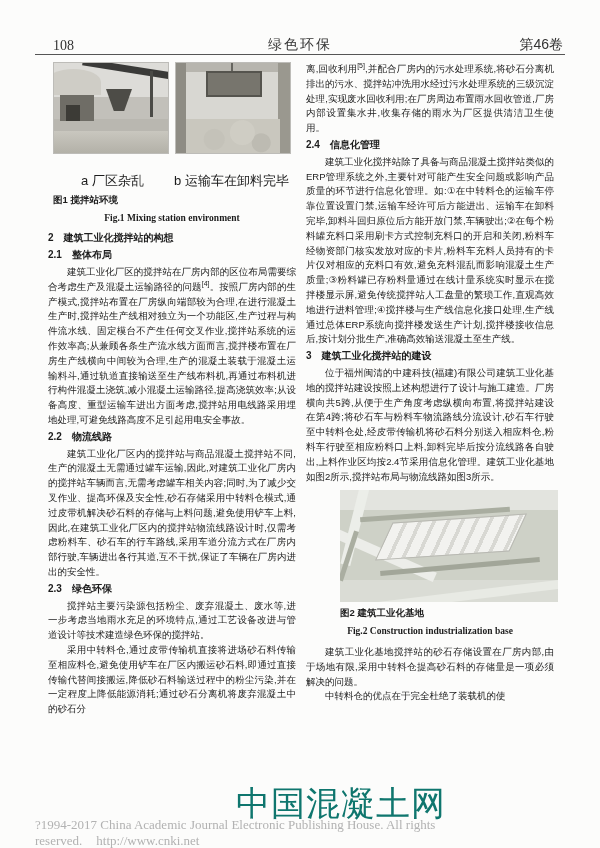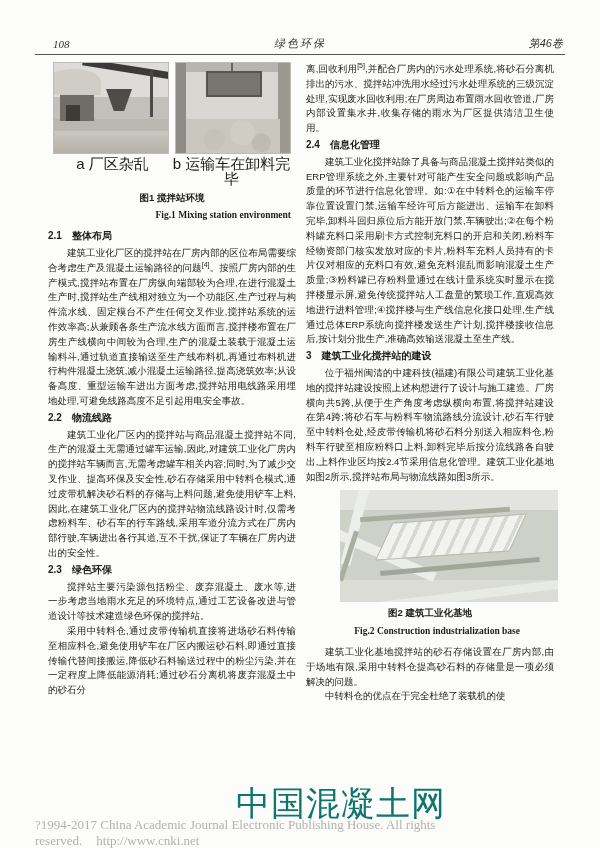--- a/index.html
+++ b/index.html
@@ -2,21 +2,21 @@
 <html><head>
 <meta charset="utf-8">
 <style>
   html,body{margin:0;padding:0;background:#e9e9e9;}
   .page{
     position:relative;width:600px;height:848px;background:#fcfcfb;
     font-family:"Liberation Sans","DejaVu Sans",sans-serif;color:#1c1c1c;
     overflow:hidden;margin:0 auto;
   }
   
-  .header{position:absolute;top:36px;left:35px;width:530px;height:16px;font-size:11px;color:#333;font-style:italic;}
+  .header{position:absolute;top:36px;left:35px;width:530px;height:16px;font-size:14px;color:#333;}
   .header .pageno{position:absolute;left:18px;top:2px;font-family:"Liberation Serif",serif;}
   .header .journal{position:absolute;left:0;right:0;text-align:center;top:0;letter-spacing:2px;}
   .header .volume{position:absolute;right:2px;top:0;}
   .header-rule{position:absolute;top:54px;left:35px;width:530px;height:1px;background:#555;}
   
   .col{position:absolute;top:62px;width:248px;font-size:9.5px;line-height:14.8px;text-align:justify;}
   .col-left{left:48px;}
   .col-right{left:306px;}
   p{margin:0;text-indent:2em;}
   p.noindent{text-indent:0;}
@@ -40,24 +40,24 @@
   .photo-b{background:linear-gradient(#b7b5ae 0 10%, #d8d7d2 10% 100%);}
   .pb-wall-l{position:absolute;left:0;top:0;width:10px;height:100%;background:#8e8c84;}
   .pb-wall-r{position:absolute;right:0;top:0;width:12px;height:100%;background:#9a988f;}
   .pb-rig{position:absolute;left:30px;top:8px;width:52px;height:22px;background:#77756d;border:2px solid #55544e;}
   .pb-cable{position:absolute;left:55px;top:0;width:2px;height:10px;background:#66655f;}
   .pb-pile{position:absolute;left:10px;bottom:0;width:94px;height:34px;background:
      radial-gradient(circle at 30% 60%, #c4c2b9 0 10px, transparent 11px),
      radial-gradient(circle at 60% 40%, #cfcdc4 0 12px, transparent 13px),
      radial-gradient(circle at 80% 70%, #bdbbb2 0 9px, transparent 10px),
      #c9c7be;}
-  .photo-label-row{display:flex;margin-top:3px;font-size:15px;}
+  .photo-label-row{display:flex;margin-top:20px;font-size:13px;}
   .photo-label{flex:1;text-align:center;}
-  .figcap-zh{text-align:center;font-weight:bold;font-size:9.5px;margin-top:4px;}
-  .figcap-en{text-align:right;font-weight:bold;font-size:9.5px;font-family:"Liberation Serif",serif;margin-top:3px;margin-bottom:6px;}
+  .figcap-zh{text-align:left;font-weight:bold;font-size:9.5px;margin-top:4px;}
+  .figcap-en{text-align:center;font-weight:bold;font-size:9.5px;font-family:"Liberation Serif",serif;margin-top:3px;margin-bottom:6px;}
   
   .figure2{width:180px;margin:6px auto 2px auto;}
   .aerial{position:relative;width:218px;height:112px;overflow:hidden;background:linear-gradient(#e3e4df 0 18%, #ced1c7 18% 80%, #dadcd5 80% 100%);}
   .ae-road1{position:absolute;left:-20px;top:58px;width:120px;height:10px;background:#ecede9;transform:rotate(24deg);}
   .ae-road2{position:absolute;left:10px;top:-4px;width:10px;height:80px;background:#eceee9;transform:rotate(14deg);}
   .ae-road3{position:absolute;left:28px;bottom:2px;width:200px;height:9px;background:#e8eae4;transform:rotate(-7deg);}
   .ae-bldg{position:absolute;left:46px;top:28px;width:128px;height:36px;background:
      repeating-linear-gradient(90deg,#f2f2ef 0 10px,#d8d8d3 10px 14px);
      transform:skewX(-28deg) rotate(-4deg);border:1px solid #b8b8b2;}
   .ae-trees1{position:absolute;left:20px;top:22px;width:150px;height:5px;background:#a9ada0;transform:rotate(-4deg);}
@@ -103,20 +103,23 @@
       </div>
       <div class="photo-label-row">
         <span class="photo-label">a 厂区杂乱</span>
         <span class="photo-label">b 运输车在卸料完毕</span>
       </div>
       <div class="figcap-zh">图1  搅拌站环境</div>
       <div class="figcap-en">Fig.1  Mixing station environment</div>
     </div>
 
     <div class="sec-h">
+      <span class="no">2</span><span>建筑工业化搅拌站的构想</span>
+    </div>
+    <div class="sec-h">
       <span class="no">2.1</span><span>整体布局</span>
     </div>
     <p><span>建筑工业化厂区的搅拌站在厂房内部的区位布局需要综合考虑生产及混凝土运输路径的问题</span><sup>[4]</sup><span>。按照厂房内部的生产模式,搅拌站布置在厂房纵向端部较为合理,在进行混凝土生产时,搅拌站生产线相对独立为一个功能区,生产过程与构件流水线、固定模台不产生任何交叉作业,搅拌站系统的运作效率高;从兼顾各条生产流水线方面而言,搅拌楼布置在厂房生产线横向中间较为合理,生产的混凝土装载于混凝土运输料斗,通过轨道直接输送至生产线布料机,再通过布料机进行构件混凝土浇筑,减小混凝土运输路径,提高浇筑效率;从设备高度、重型运输车进出方面考虑,搅拌站用电线路采用埋地处理,可避免线路高度不足引起用电安全事故。</span></p>
 
     <div class="sec-h">
       <span class="no">2.2</span><span>物流线路</span>
     </div>
     <p>建筑工业化厂区内的搅拌站与商品混凝土搅拌站不同,生产的混凝土无需通过罐车运输,因此,对建筑工业化厂房内的搅拌站车辆而言,无需考虑罐车相关内容;同时,为了减少交叉作业、提高环保及安全性,砂石存储采用中转料仓模式,通过皮带机解决砂石料的存储与上料问题,避免使用铲车上料,因此,在建筑工业化厂区内的搅拌站物流线路设计时,仅需考虑粉料车、砂石车的行车路线,采用车道分流方式在厂房内部行驶,车辆进出各行其道,互不干扰,保证了车辆在厂房内进出的安全性。</p>
 
     <div class="sec-h">

